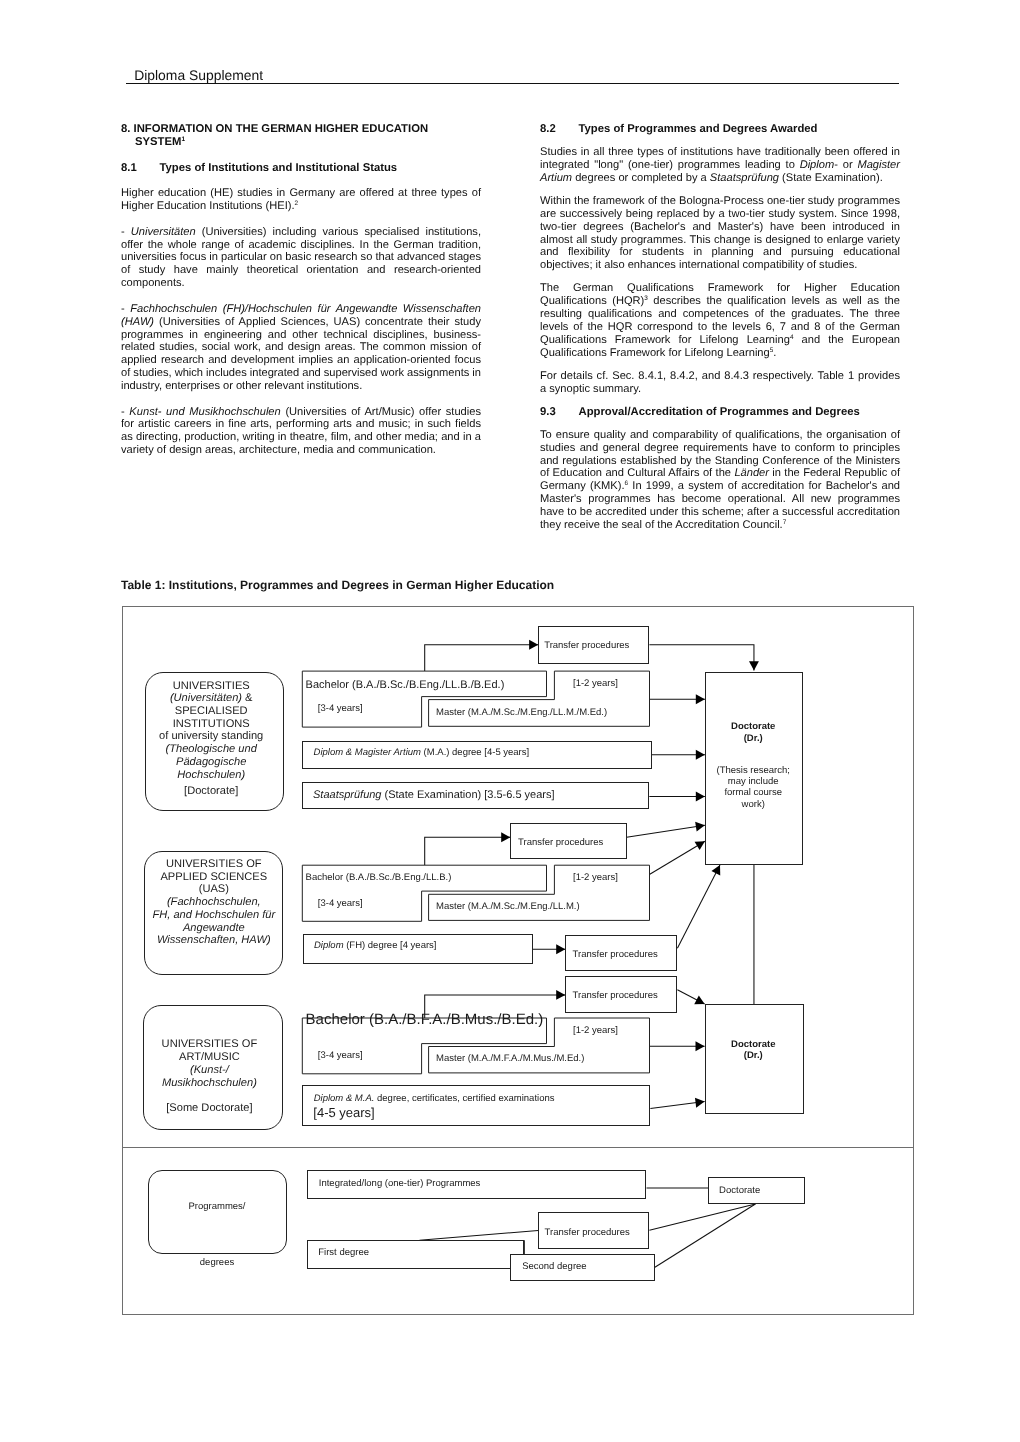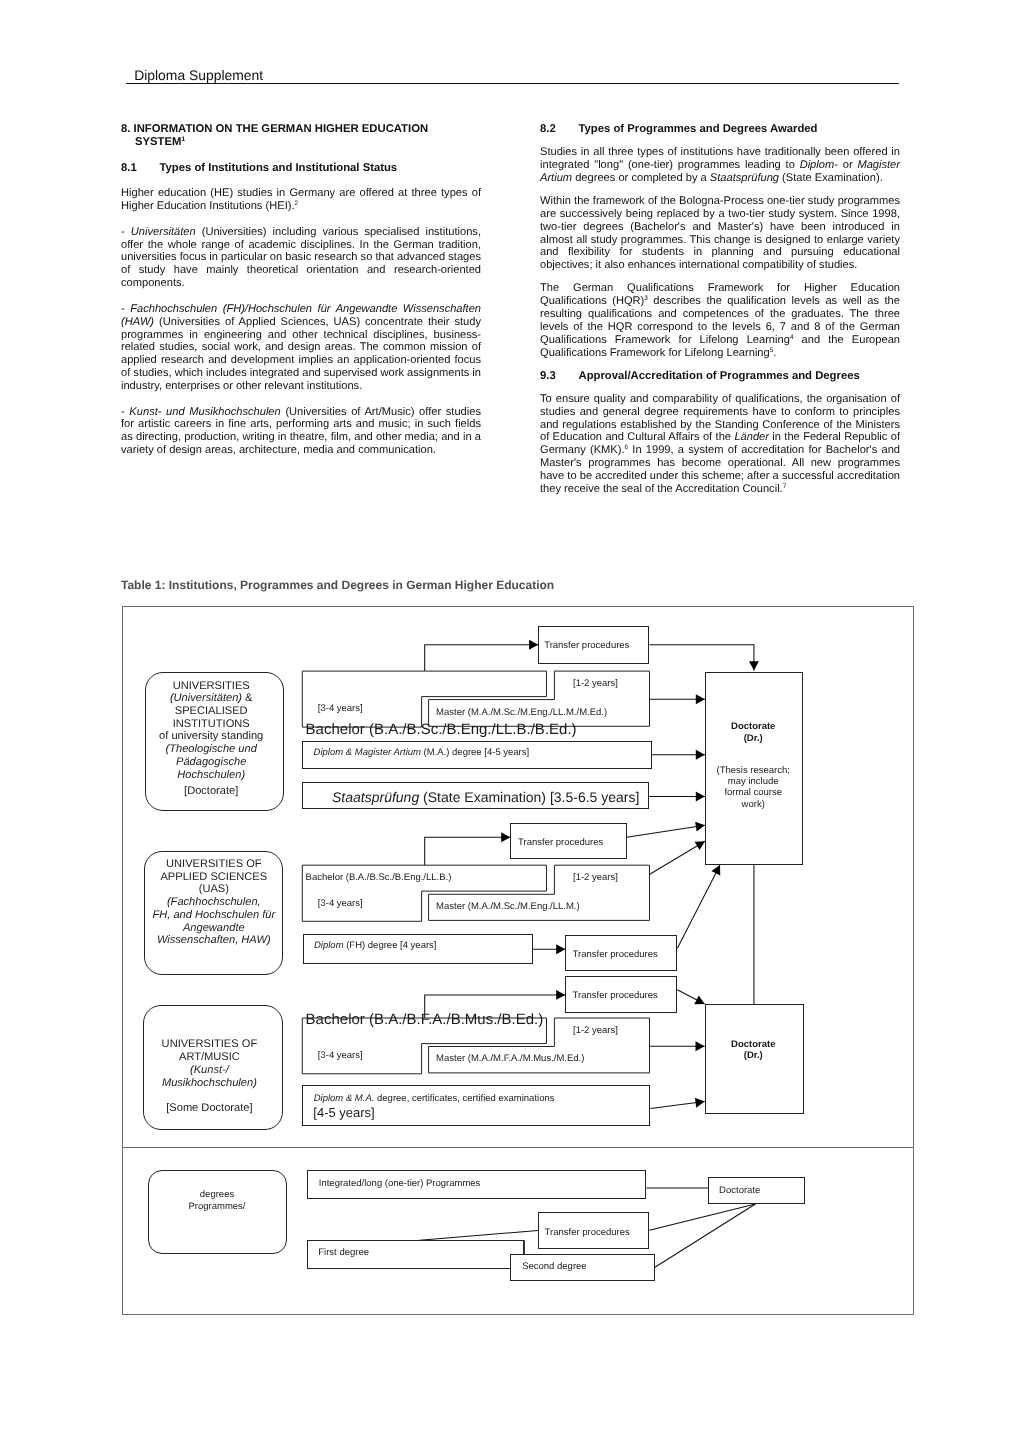--- a/index.html
+++ b/index.html
@@ -18,21 +18,21 @@
   .col p{margin:0 0 12.85px 0;}
   #col-right p{margin-bottom:10.3px;}
   .col p:last-child{margin-bottom:0;}
   .col .h2,.col .h3{font-weight:bold;text-align:left;font-size:11.3px;}
   .col .h3 .num{display:inline-block;width:38.5px;}
   .col .ind{display:inline-block;width:14px;}
   .col sup{font-size:6.4px;vertical-align:baseline;position:relative;top:-3.9px;line-height:0;}
   .col i{font-style:italic;}
   .col p[data-name="paragraph-fachhochschulen"]{letter-spacing:-0.012px;}
   
-  #table-caption{position:absolute;left:121px;top:578px;font-size:12px;font-weight:bold;white-space:nowrap;color:#1d4ed8;}
+  #table-caption{position:absolute;left:121px;top:578px;font-size:12px;font-weight:bold;white-space:nowrap;color:#0f172a;}
   
   #diagram-layer{position:absolute;left:0;top:0;width:1020px;height:1150px;}
   #diagram-lines{position:absolute;left:0;top:0;width:1020px;height:1442px;}
   #diagram-shapes{position:absolute;left:0;top:0;width:1020px;height:1442px;}
   .dlabel{position:absolute;line-height:1.149;color:#1a1a1a;white-space:nowrap;}
   .dlabel i{font-style:italic;}
   .frame{position:absolute;border:1px solid #6e6e6e;box-sizing:border-box;}
   .sep{position:absolute;border-top:1px solid #6e6e6e;}
   .rbox{position:absolute;border:1px solid #222;background:#fff;box-sizing:border-box;
         display:flex;align-items:center;justify-content:center;}
@@ -50,20 +50,21 @@
     <p data-name="paragraph-hei-types">Higher education (HE) studies in Germany are offered at three types of Higher Education Institutions (HEI).<sup>2</sup></p>
     <p data-name="paragraph-universitaeten">- <i>Universitäten</i> (Universities) including various specialised institutions, offer the whole range of academic disciplines. In the German tradition, universities focus in particular on basic research so that advanced stages of study have mainly theoretical orientation and research-oriented components.</p>
     <p data-name="paragraph-fachhochschulen">- <i>Fachhochschulen (FH)/Hochschulen für Angewandte Wissenschaften (HAW)</i> (Universities of Applied Sciences, UAS) concentrate their study programmes in engineering and other technical disciplines, business-related studies, social work, and design areas. The common mission of applied research and development implies an application-oriented focus of studies, which includes integrated and supervised work assignments in industry, enterprises or other relevant institutions.</p>
     <p data-name="paragraph-kunst-musikhochschulen">- <i>Kunst- und Musikhochschulen</i> (Universities of Art/Music) offer studies for artistic careers in fine arts, performing arts and music; in such fields as directing, production, writing in theatre, film, and other media; and in a variety of design areas, architecture, media and communication.</p>
   </div>
 <div class="col" id="col-right" data-name="right-text-column">
     <p data-name="heading-8-2" class="h3"><span class="num">8.2</span>Types of Programmes and Degrees Awarded</p>
     <p data-name="paragraph-one-tier-programmes">Studies in all three types of institutions have traditionally been offered in integrated "long" (one-tier) programmes leading to <i>Diplom</i>- or <i>Magister Artium</i> degrees or completed by a <i>Staatsprüfung</i> (State Examination).</p>
     <p data-name="paragraph-bologna-process">Within the framework of the Bologna-Process one-tier study programmes are successively being replaced by a two-tier study system. Since 1998, two-tier degrees (Bachelor's and Master's) have been introduced in almost all study programmes. This change is designed to enlarge variety and flexibility for students in planning and pursuing educational objectives; it also enhances international compatibility of studies.</p>
     <p data-name="paragraph-hqr">The German Qualifications Framework for Higher Education Qualifications (HQR)<sup>3</sup> describes the qualification levels as well as the resulting qualifications and competences of the graduates. The three levels of the HQR correspond to the levels 6, 7 and 8 of the German Qualifications Framework for Lifelong Learning<sup>4</sup> and the European Qualifications Framework for Lifelong Learning<sup>5</sup>.</p>
+    <p data-name="paragraph-details-reference">For details cf. Sec. 8.4.1, 8.4.2, and 8.4.3 respectively. Table 1 provides a synoptic summary.</p>
     <p data-name="heading-8-3" class="h3"><span class="num">9.3</span>Approval/Accreditation of Programmes and Degrees</p>
     <p data-name="paragraph-accreditation">To ensure quality and comparability of qualifications, the organisation of studies and general degree requirements have to conform to principles and regulations established by the Standing Conference of the Ministers of Education and Cultural Affairs of the <i>Länder</i> in the Federal Republic of Germany (KMK).<sup>6</sup> In 1999, a system of accreditation for Bachelor's and Master's programmes has become operational. All new programmes have to be accredited under this scheme; after a successful accreditation they receive the seal of the Accreditation Council.<sup>7</sup></p>
   </div>
 
 <div id="table-caption" data-name="table-caption">Table 1: Institutions, Programmes and Degrees in German Higher Education</div>
 
 <svg id="diagram-lines" data-name="diagram-connectors" viewBox="0 0 1020 1442">
     <g data-name="bachelor-uni-to-transfer">
       <path d="M 424.7 671.1 L 424.7 644.7 L 538.2 644.7" fill="none" stroke="#111" stroke-width="1.05"></path>
       <polygon points="538.20,644.70 529.10,649.65 529.10,639.75" fill="#000"></polygon>
@@ -164,21 +165,21 @@
     <div class="sbox" data-name="transfer-procedures-4" style="left: 565.3px; top: 976.3px; width: 112.1px; height: 37.1px;"></div>
     <div class="sbox" data-name="doctorate-dr-2" style="left: 704.6px; top: 1004px; width: 99.4px; height: 110.2px;"></div>
     <div class="sbox" data-name="diplom-ma-certificates" style="left: 302.1px; top: 1084.7px; width: 348.3px; height: 41.6px;"></div>
     <div class="sbox" data-name="integrated-long-programmes" style="left: 307.2px; top: 1170.1px; width: 339.3px; height: 28.8px;"></div>
     <div class="sbox" data-name="doctorate-legend" style="left: 708px; top: 1177.4px; width: 97.3px; height: 26.6px;"></div>
     <div class="sbox" data-name="transfer-procedures-legend" style="left: 538.1px; top: 1212.1px; width: 111.3px; height: 36.9px;"></div>
     <div class="sbox" data-name="first-degree" style="left: 307.2px; top: 1240.3px; width: 217.1px; height: 28.4px;"></div>
     <div class="sbox" data-name="second-degree" style="left: 510.2px; top: 1254.1px; width: 144.7px; height: 27.3px;"></div>
     <div class="dlabel" data-name="transfer-procedures-1-label" style="left: 544.2px; top: 641.35px; font-size: 9.5px;">Transfer procedures</div>
     <div class="dlabel" data-name="diplom-magister-artium-label" style="left: 313.6px; top: 747.75px; font-size: 9.5px;"><i>Diplom &amp; Magister Artium</i> (M.A.) degree [4-5 years]</div>
-    <div class="dlabel" data-name="staatspruefung-label" style="left: 332px; top: 788.55px; font-size: 14px;"><i>Staatsprüfung </i>(State Examination) [3.5-6.5 years]</div>
+    <div class="dlabel" data-name="staatspruefung-label" style="left: 313px; top: 788.55px; font-size: 11px;"><i>Staatsprüfung </i>(State Examination) [3.5-6.5 years]</div>
     <div class="dlabel" data-name="doctorate-dr-1-title" style="left: 753.2px; top: 722.45px; font-size: 9.5px; font-weight: bold; transform: translateX(-50%);">Doctorate</div>
     <div class="dlabel" data-name="doctorate-dr-1-abbr" style="left: 753.2px; top: 733.55px; font-size: 9.5px; font-weight: bold; transform: translateX(-50%);">(Dr.)</div>
     <div class="dlabel" data-name="doctorate-dr-1-note-line-1" style="left: 753.2px; top: 766.05px; font-size: 9.5px; transform: translateX(-50%);">(Thesis research;</div>
     <div class="dlabel" data-name="doctorate-dr-1-note-line-2" style="left: 753.2px; top: 777.15px; font-size: 9.5px; transform: translateX(-50%);">may include</div>
     <div class="dlabel" data-name="doctorate-dr-1-note-line-3" style="left: 753.2px; top: 788.35px; font-size: 9.5px; transform: translateX(-50%);">formal course</div>
     <div class="dlabel" data-name="doctorate-dr-1-note-line-4" style="left: 753.2px; top: 799.55px; font-size: 9.5px; transform: translateX(-50%);">work)</div>
     <div class="dlabel" data-name="transfer-procedures-2-label" style="left: 518.1px; top: 838.05px; font-size: 9.5px;">Transfer procedures</div>
     <div class="dlabel" data-name="diplom-fh-label" style="left: 314px; top: 941.45px; font-size: 9.5px;"><i>Diplom</i> (FH) degree [4 years]</div>
     <div class="dlabel" data-name="transfer-procedures-3-label" style="left: 572.6px; top: 949.55px; font-size: 9.5px;">Transfer procedures</div>
     <div class="dlabel" data-name="transfer-procedures-4-label" style="left: 572.6px; top: 991.05px; font-size: 9.5px;">Transfer procedures</div>
@@ -206,22 +207,22 @@
     <div class="dlabel" data-name="uas-group-line-4" style="left: 213.8px; top: 896.24px; font-size: 11.1px; transform: translateX(-50%);"><i>(Fachhochschulen,</i></div>
     <div class="dlabel" data-name="uas-group-line-5" style="left: 213.8px; top: 908.99px; font-size: 11.1px; transform: translateX(-50%);"><i>FH, and Hochschulen für</i></div>
     <div class="dlabel" data-name="uas-group-line-6" style="left: 213.8px; top: 921.74px; font-size: 11.1px; transform: translateX(-50%);"><i>Angewandte</i></div>
     <div class="dlabel" data-name="uas-group-line-7" style="left: 213.8px; top: 934.49px; font-size: 11.1px; transform: translateX(-50%);"><i>Wissenschaften, HAW)</i></div>
     <div class="dlabel" data-name="art-music-group-line-1" style="left: 209.4px; top: 1038.49px; font-size: 11.1px; transform: translateX(-50%);">UNIVERSITIES OF</div>
     <div class="dlabel" data-name="art-music-group-line-2" style="left: 209.4px; top: 1051.29px; font-size: 11.1px; transform: translateX(-50%);">ART/MUSIC</div>
     <div class="dlabel" data-name="art-music-group-line-3" style="left: 209.4px; top: 1064.09px; font-size: 11.1px; transform: translateX(-50%);"><i>(Kunst-/</i></div>
     <div class="dlabel" data-name="art-music-group-line-4" style="left: 209.4px; top: 1076.89px; font-size: 11.1px; transform: translateX(-50%);"><i>Musikhochschulen)</i></div>
     <div class="dlabel" data-name="art-music-group-some-doctorate" style="left: 209.4px; top: 1102.49px; font-size: 11.1px; transform: translateX(-50%);">[Some Doctorate]</div>
     <div class="dlabel" data-name="programmes-degrees-legend-line-1" style="left: 217px; top: 1202.15px; font-size: 9.5px; transform: translateX(-50%);">Programmes/</div>
-    <div class="dlabel" data-name="programmes-degrees-legend-line-2" style="left: 217px; top: 1190px; font-size: 9.5px; transform: translateX(-50%);">degrees</div>
-    <div class="dlabel" data-name="bachelor-uni-label" style="left: 305.6px; top: 678.65px; font-size: 15px; margin-top: 42px;">Bachelor (B.A./B.Sc./B.Eng./LL.B./B.Ed.)</div>
+    <div class="dlabel" data-name="programmes-degrees-legend-line-2" style="left: 217px; top: 1258px; font-size: 9.5px; transform: translateX(-50%);">degrees</div>
+    <div class="dlabel" data-name="bachelor-uni-label" style="left: 305.6px; top: 678.65px; font-size: 11px;">Bachelor (B.A./B.Sc./B.Eng./LL.B./B.Ed.)</div>
     <div class="dlabel" data-name="years-3-4-uni-label" style="left: 317.8px; top: 704.45px; font-size: 9.5px;">[3-4 years]</div>
     <div class="dlabel" data-name="years-1-2-uni-label" style="left: 595.45px; top: 679.15px; font-size: 9.5px; transform: translateX(-50%);">[1-2 years]</div>
     <div class="dlabel" data-name="master-uni-label" style="left: 436.1px; top: 707.55px; font-size: 9.5px;">Master (M.A./M.Sc./M.Eng./LL.M./M.Ed.)</div>
     <div class="dlabel" data-name="bachelor-uas-label" style="left: 305.6px; top: 872.75px; font-size: 9.5px;">Bachelor (B.A./B.Sc./B.Eng./LL.B.)</div>
     <div class="dlabel" data-name="years-3-4-uas-label" style="left: 317.8px; top: 898.95px; font-size: 9.5px;">[3-4 years]</div>
     <div class="dlabel" data-name="years-1-2-uas-label" style="left: 595.45px; top: 873.25px; font-size: 9.5px; transform: translateX(-50%);">[1-2 years]</div>
     <div class="dlabel" data-name="master-uas-label" style="left: 436.1px; top: 902.25px; font-size: 9.5px;">Master (M.A./M.Sc./M.Eng./LL.M.)</div>
     <div class="dlabel" data-name="bachelor-art-label" style="left: 305.6px; top: 1011px; font-size: 15px; text-align: right;">Bachelor (B.A./B.F.A./B.Mus./B.Ed.)</div>
     <div class="dlabel" data-name="years-3-4-art-label" style="left: 317.8px; top: 1051.45px; font-size: 9.5px;">[3-4 years]</div>
     <div class="dlabel" data-name="years-1-2-art-label" style="left: 595.45px; top: 1026.05px; font-size: 9.5px; transform: translateX(-50%);">[1-2 years]</div>

